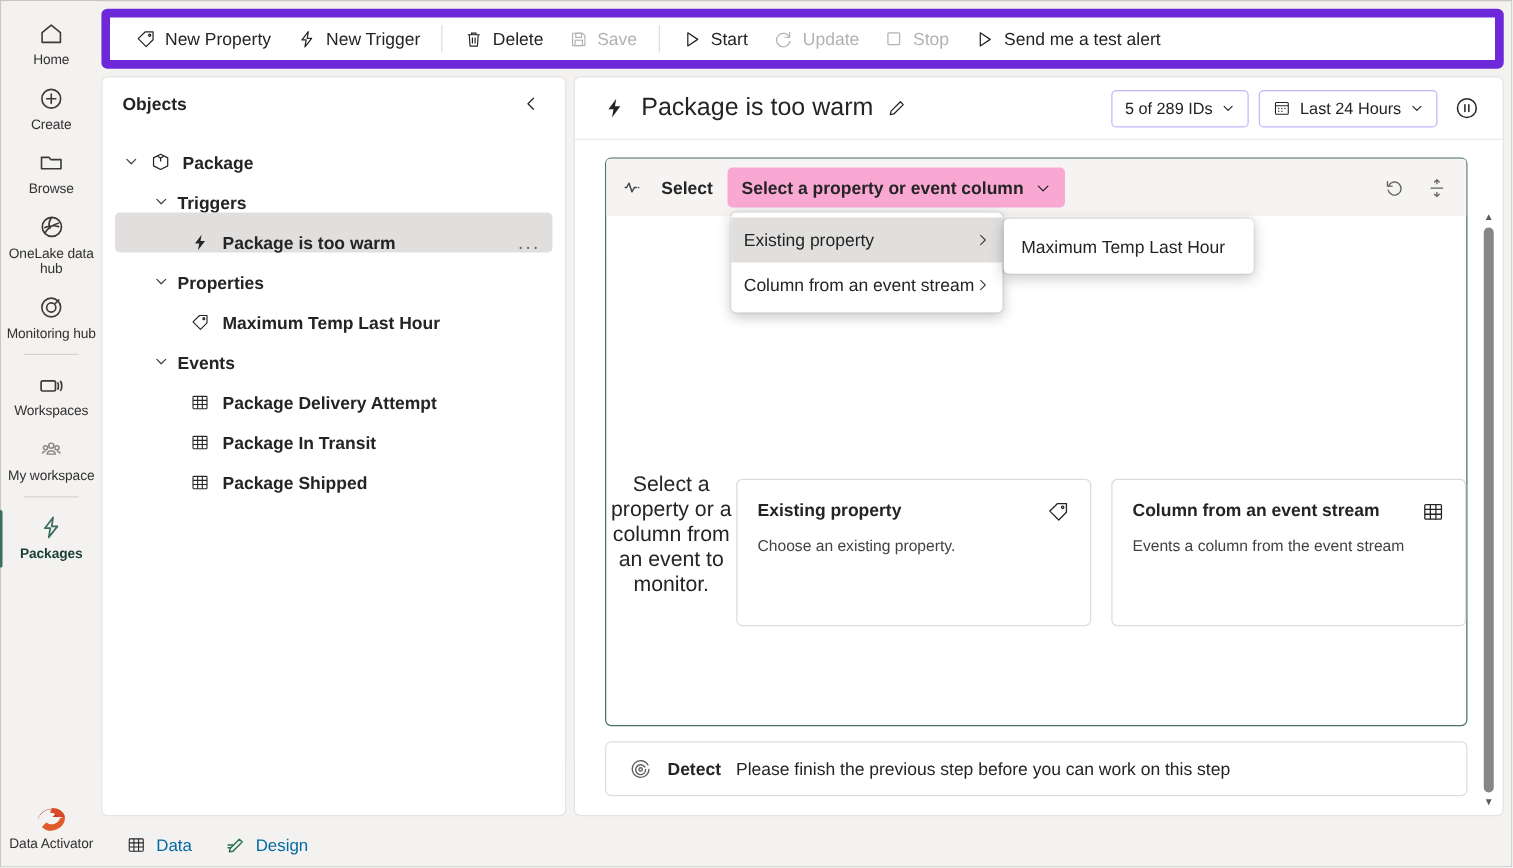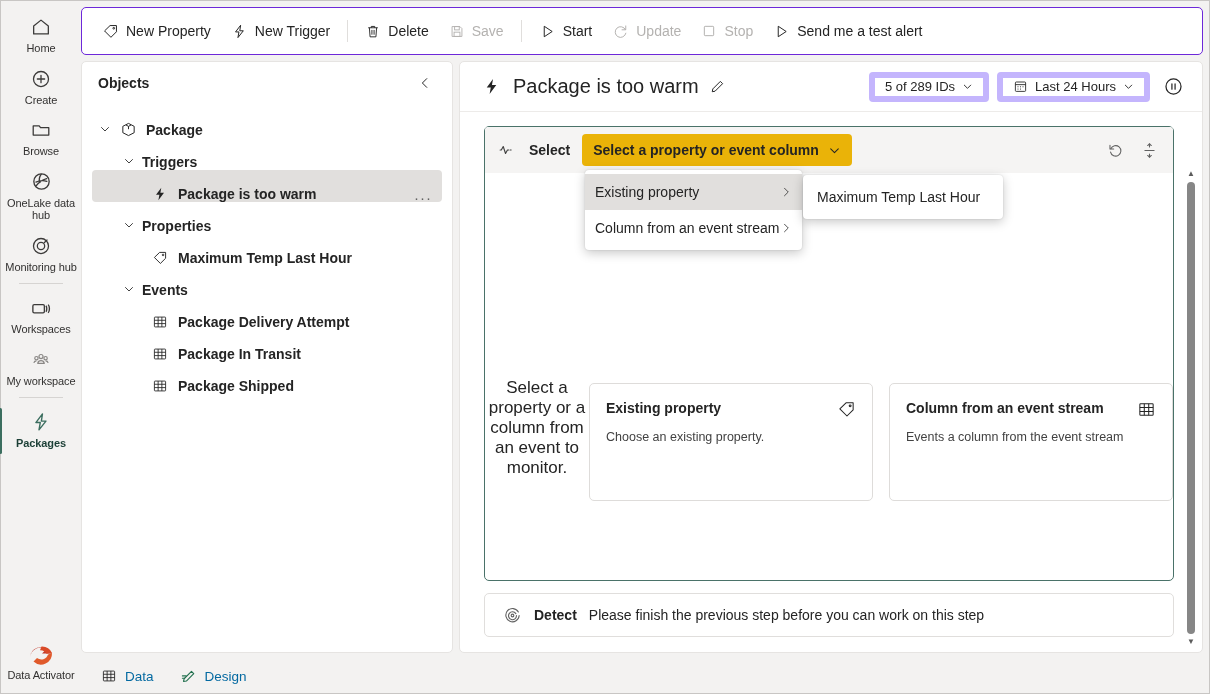--- a/index.html
+++ b/index.html
@@ -73,21 +73,21 @@
     display: flex;
     flex-direction: column;
     min-width: 0;
     padding: 6px 6px 0 0;
   }
 
   
   .toolbar {
     height: 48px;
     background: #ffffff;
-    border: 1px solid #6d28d9;
+    border: 7px solid #6d28d9;
     border-radius: 5px;
     display: flex;
     align-items: center;
     padding: 0 10px;
     flex-shrink: 0;
   }
   .tb-btn {
     display: flex;
     align-items: center;
     gap: 7px;
@@ -193,21 +193,21 @@
   }
   .page-title {
     font-size: 20px;
     color: #242424;
     margin-left: 12px;
     margin-right: 10px;
   }
   .head-right { margin-left: auto; display: flex; align-items: center; gap: 8px; }
   .pill {
     height: 30px;
-    border: 6px solid #c4b5fd;
+    border: 1px solid #c4b5fd;
     border-radius: 4px;
     display: flex;
     align-items: center;
     gap: 7px;
     padding: 0 10px;
     font-size: 13px;
     color: #242424;
     cursor: pointer;
     background: #fff;
     white-space: nowrap;
@@ -249,21 +249,21 @@
   }
   .step-label {
     font-size: 14px;
     font-weight: bold;
     color: #242424;
     margin-left: 10px;
     margin-right: 12px;
   }
   .dd-btn {
     height: 32px;
-    background: #eab308;
+    background: #f9a8d4;
     border-radius: 4px;
     display: flex;
     align-items: center;
     gap: 9px;
     padding: 0 11px;
     font-size: 14px;
     font-weight: bold;
     color: #242424;
     cursor: pointer;
   }

